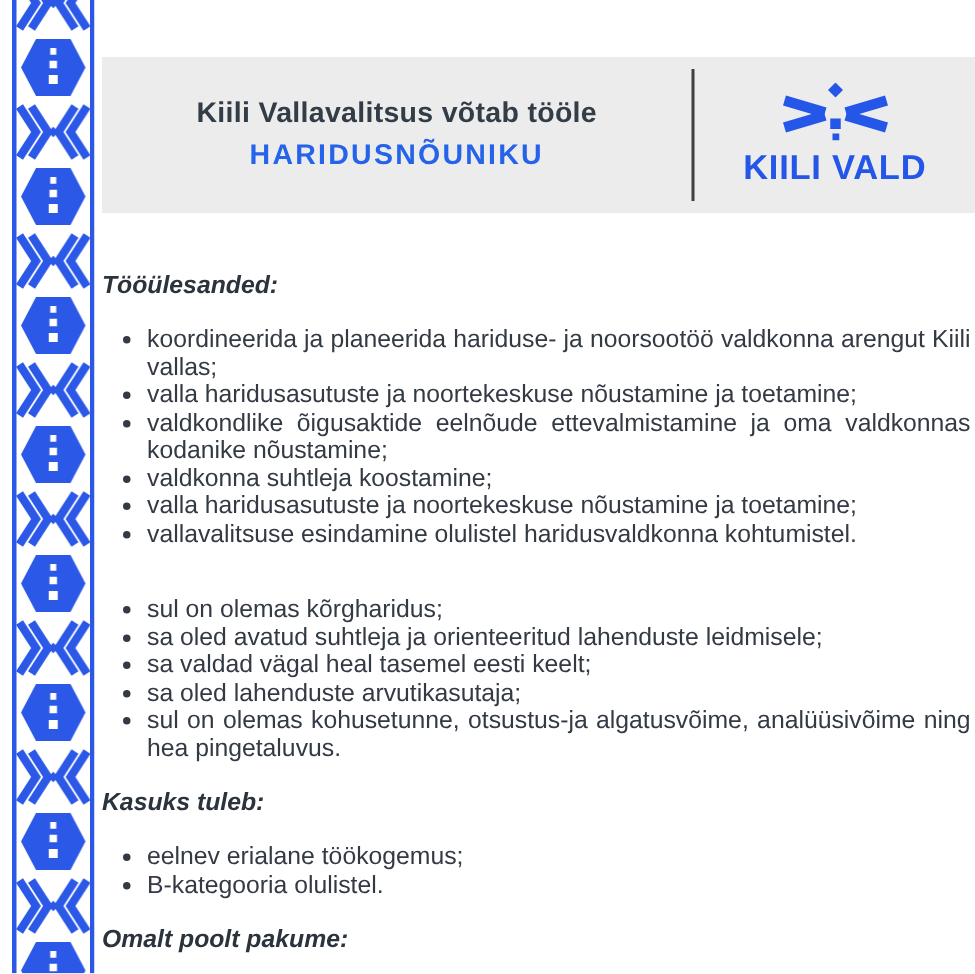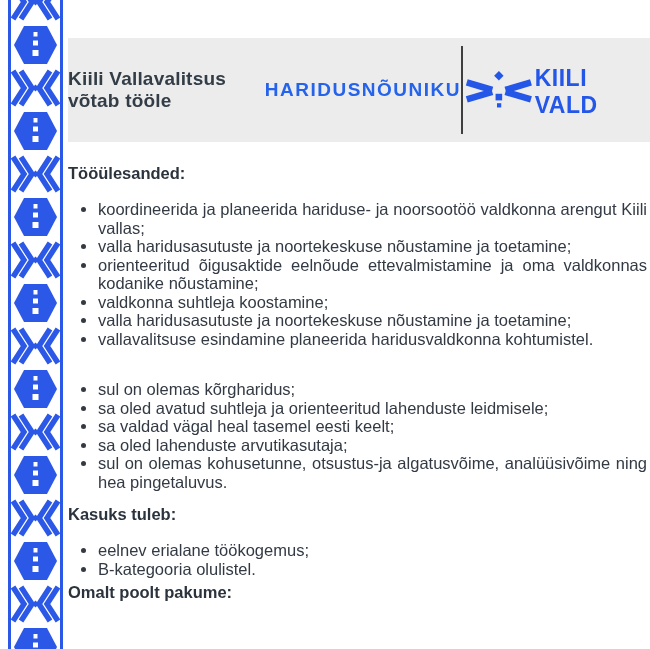--- a/index.html
+++ b/index.html
@@ -24,63 +24,64 @@
   .header {
     position: absolute;
     left: 68px; right: 0; top: 38px;
     height: 104px;
     background: var(--header_bg, #ececec);
     display: flex;
     align-items: stretch;
   }
   .header-titles {
     width: 393px;
-    display: flex; flex-direction: row;
+    display: flex; flex-direction: column;
     justify-content: center; align-items: center;
     gap: 6px;
   }
   .title-line1 {
     font-size: 19px; font-weight: bold;
     color: #333d47;
     letter-spacing: 0.2px;
   }
   .title-line2 {
     font-size: 19px; font-weight: bold;
     color: var(--title_blue, #2563eb);
     letter-spacing: 1.5px;
   }
   .header-divider {
     width: 2px; height: 88px;
     align-self: center;
     background: var(--divider_dark, #3f3f3f);
   }
   .header-logo {
     flex: 1;
-    display: flex; flex-direction: row;
+    display: flex; flex-direction: column;
     justify-content: center; align-items: center;
     color: var(--logo_blue, #2456e8);
     border-radius: 10px;
   }
   .logo-text {
     font-size: 23px; font-weight: bold;
     letter-spacing: 0.5px;
     margin-top: 3px;
   }
 
   
   main {
     position: absolute;
     left: 68px; right: 3px; top: 163px; bottom: 0;
     overflow: hidden;
   }
   section h3 {
-    margin: 0 0 17px 0;
+    margin: 17px 0 17px 0;
     font-size: 16.5px; font-weight: bold;
     color: #2b333d;
     line-height: 20px;
+    font-style: italic;
   }
   section:nth-of-type(4) h3 { margin-bottom: 14px; }
   section ul {
     margin: 0; padding: 0 0 0 30px;
     list-style: disc;
   }
   section:nth-of-type(1) ul { margin-bottom: 32px; }
   section:nth-of-type(2) ul { margin-bottom: 13px; }
   section:nth-of-type(3) ul { margin-bottom: 4px; }
   section li {
@@ -136,24 +137,24 @@
     <div class="logo-text">KIILI VALD</div>
   </div>
 </header>
 
 <main>
   <section>
     <h3>Tööülesanded:</h3>
     <ul>
         <li>koordineerida ja planeerida hariduse- ja noorsootöö valdkonna arengut Kiili vallas;</li>
         <li>valla haridusasutuste ja noortekeskuse nõustamine ja toetamine;</li>
-        <li>orienteeritud õigusaktide eelnõude ettevalmistamine ja oma valdkonnas kodanike nõustamine;</li>
+        <li>valdkondlike õigusaktide eelnõude ettevalmistamine ja oma valdkonnas kodanike nõustamine;</li>
         <li>valdkonna suhtleja koostamine;</li>
         <li>valla haridusasutuste ja noortekeskuse nõustamine ja toetamine;</li>
-        <li>vallavalitsuse esindamine planeerida haridusvaldkonna kohtumistel.</li>
+        <li>vallavalitsuse esindamine olulistel haridusvaldkonna kohtumistel.</li>
       </ul>
   </section>
 
   <section>
     <ul>
         <li>sul on olemas kõrgharidus;</li>
         <li>sa oled avatud suhtleja ja orienteeritud lahenduste leidmisele;</li>
         <li>sa valdad vägal heal tasemel eesti keelt;</li>
         <li>sa oled lahenduste arvutikasutaja;</li>
         <li>sul on olemas kohusetunne, otsustus-ja algatusvõime, analüüsivõime ning hea pingetaluvus.</li>

